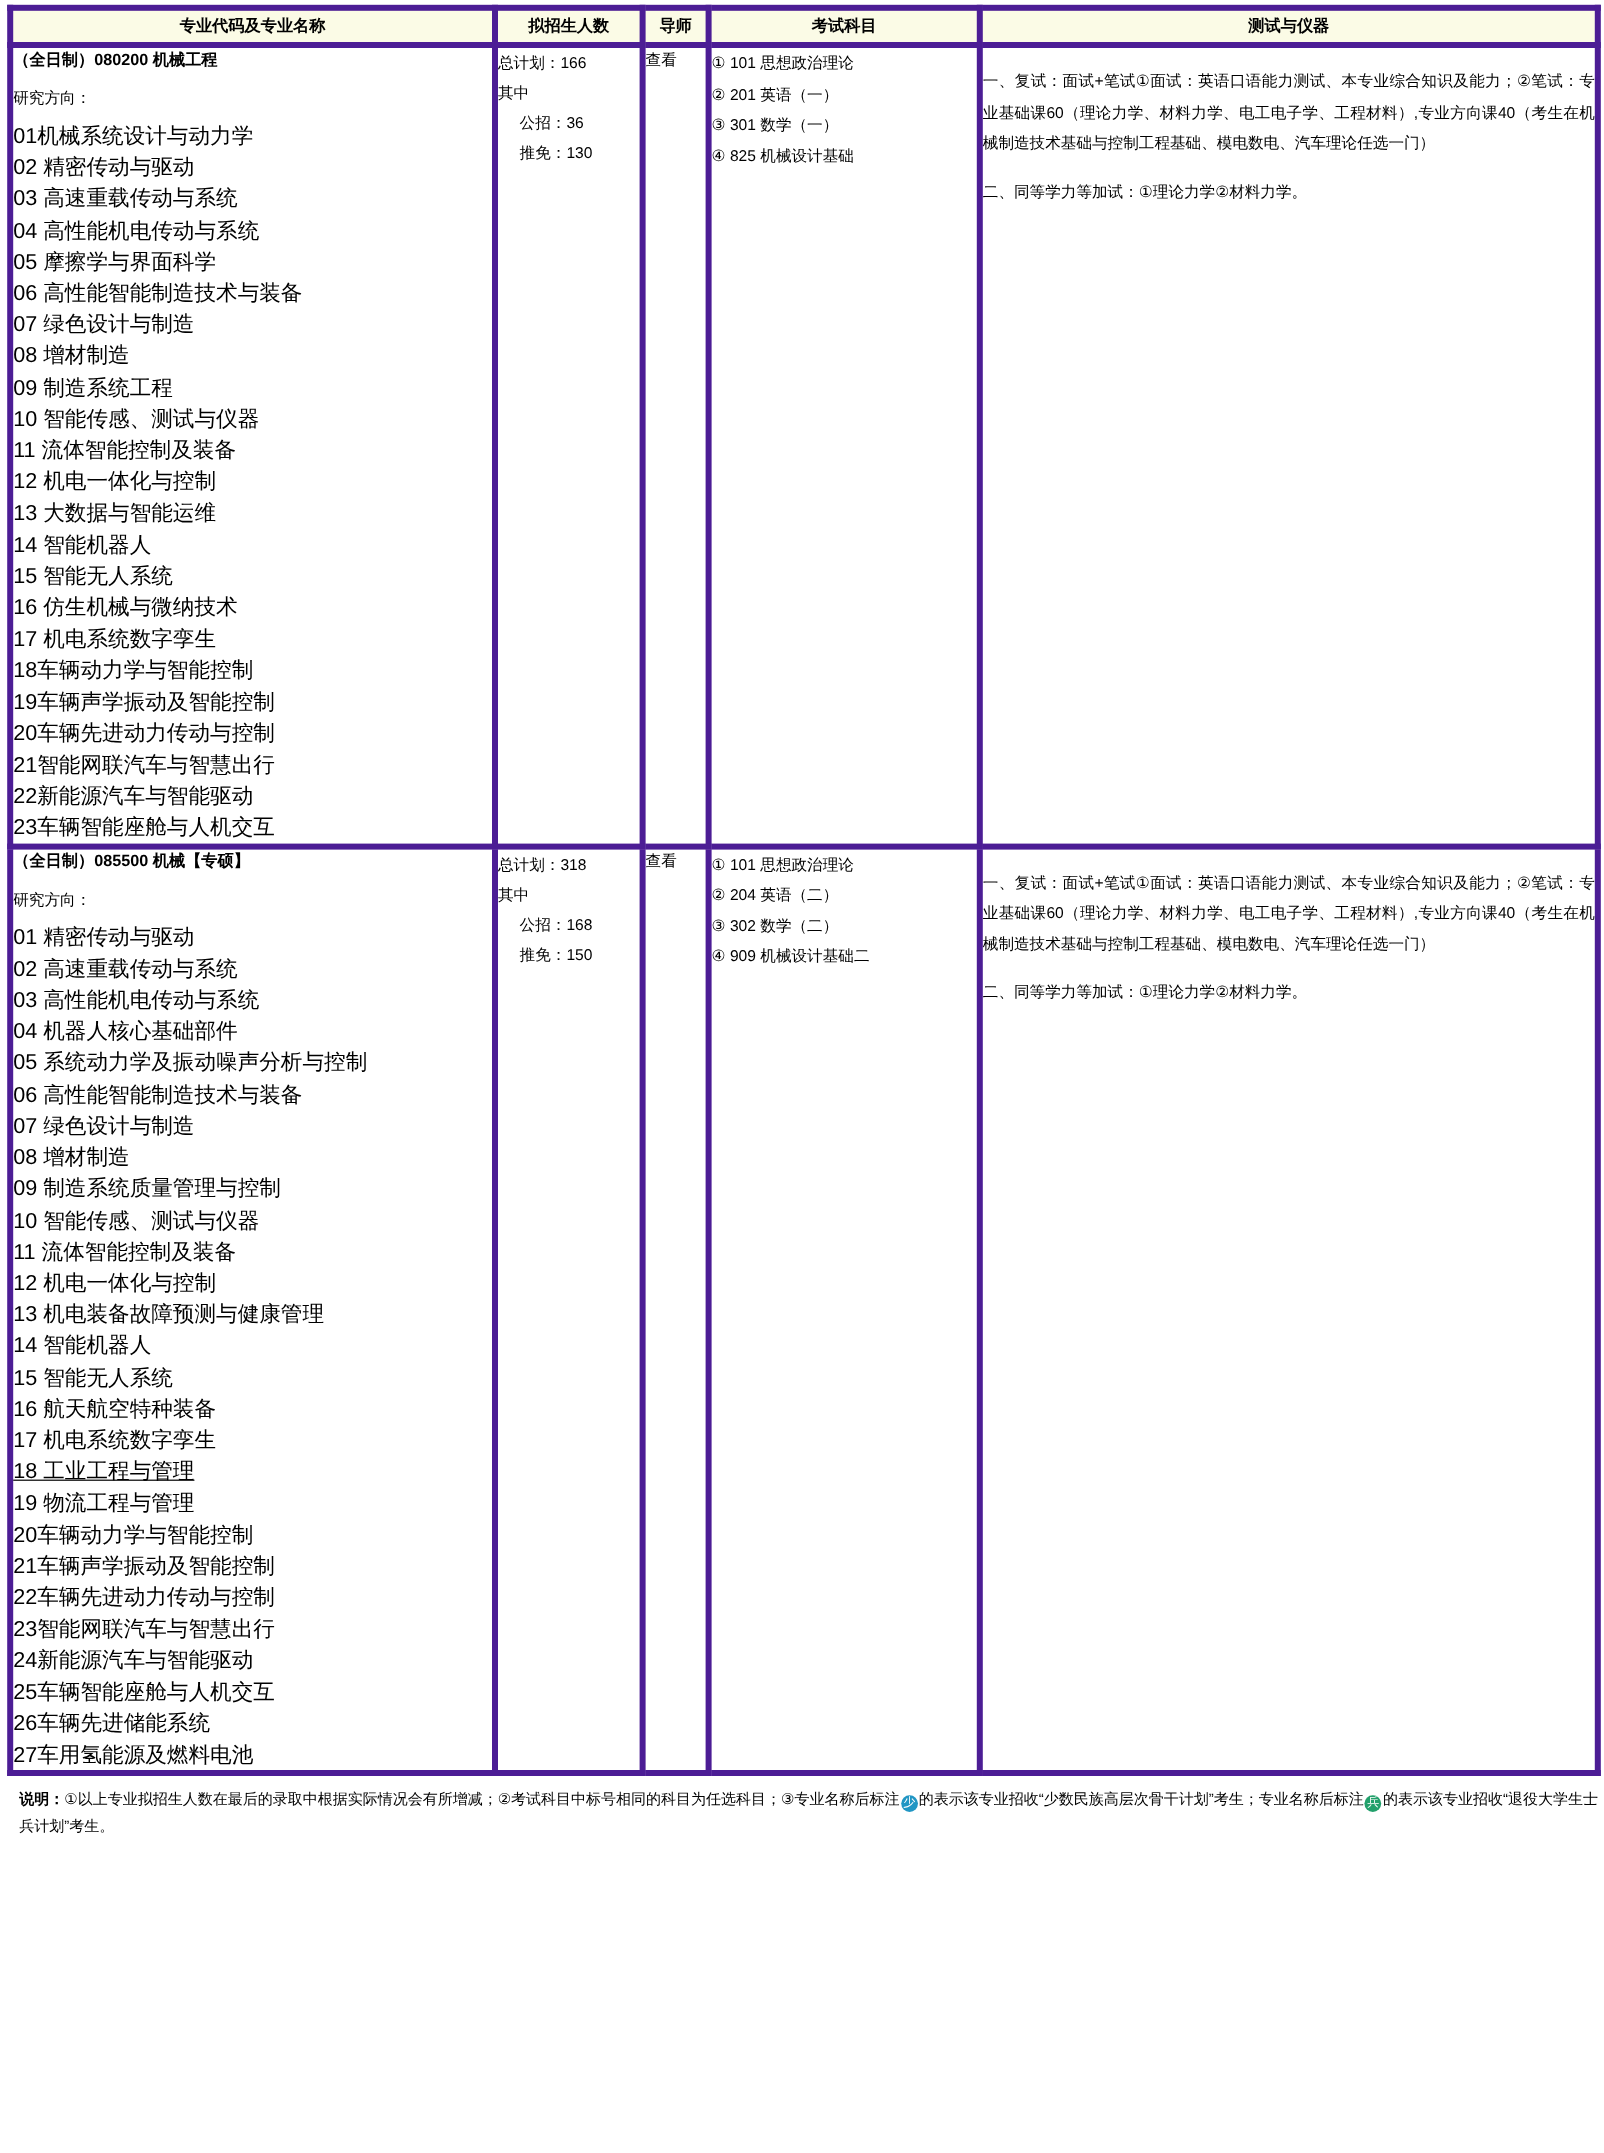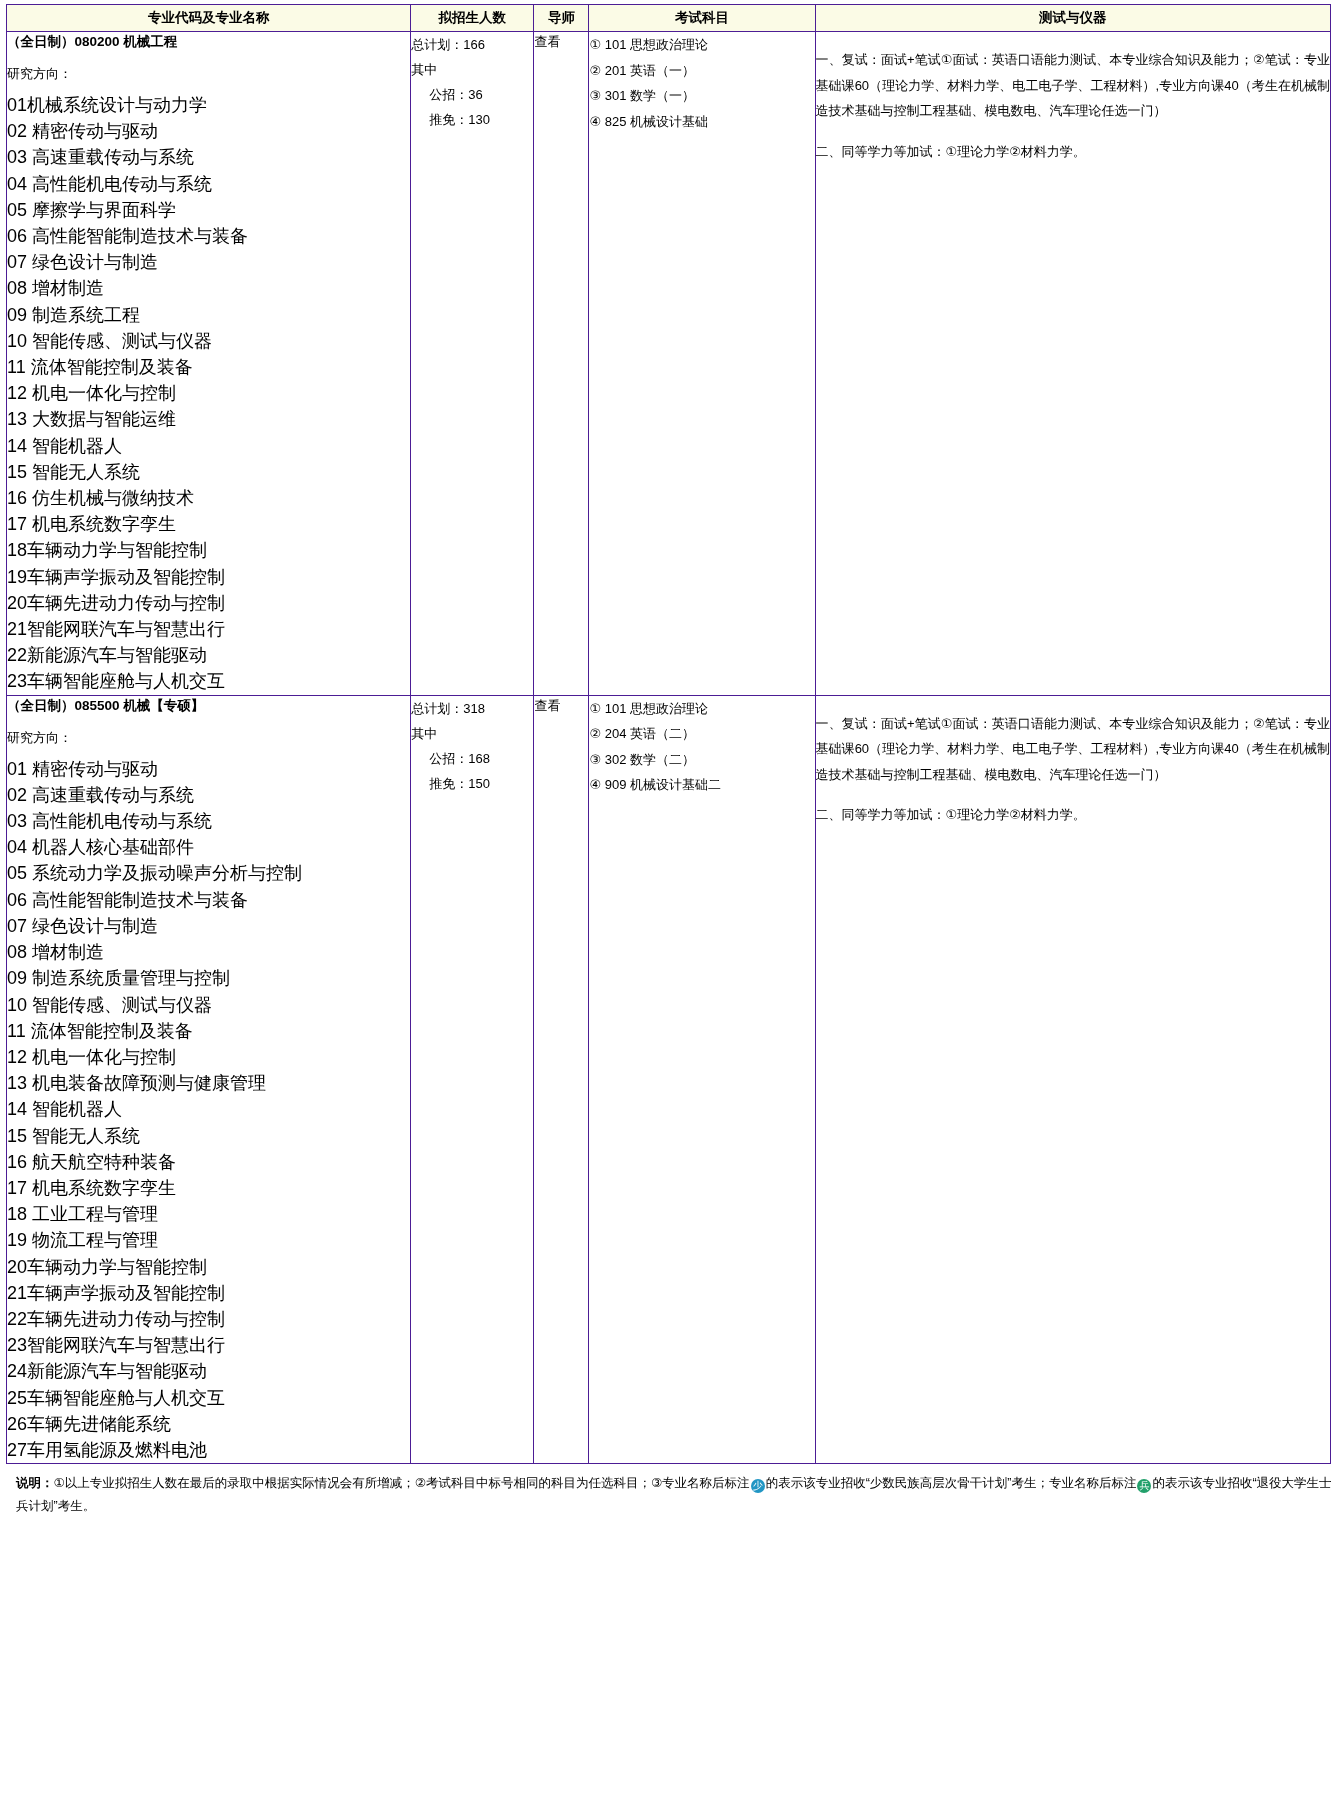--- a/index.html
+++ b/index.html
@@ -18,21 +18,21 @@
     box-sizing: border-box;
     padding: 0;
   }
   table.majors {
     border-collapse: collapse;
     width: 1325px;
     margin: 4px 6px 0 6px;
     table-layout: fixed;
   }
   table.majors th, table.majors td {
-    border: 1px solid #4c1d95;
+    border: 5px solid #4c1d95;
     vertical-align: top;
     padding: 0;
   }
   thead th {
     background: #fbfbe6;
     text-align: center;
     font-weight: bold;
     font-size: 13.5px;
     height: 26px;
     line-height: 26px;
@@ -65,20 +65,21 @@
     margin: 0;
     padding: 0;
     list-style: none;
   }
   .dir-list li {
     line-height: 26.2px;
     font-size: 18px;
     white-space: nowrap;
   }
   .dir-list li.underlined span.u {
+    text-decoration: underline;
     margin-top: 24px;
   }
   .plan-line {
     line-height: 25px;
     font-size: 13px;
   }
   .plan-line.indent { padding-left: 18px; }
   .adv-link {
     color: #000;
     text-decoration: none;

